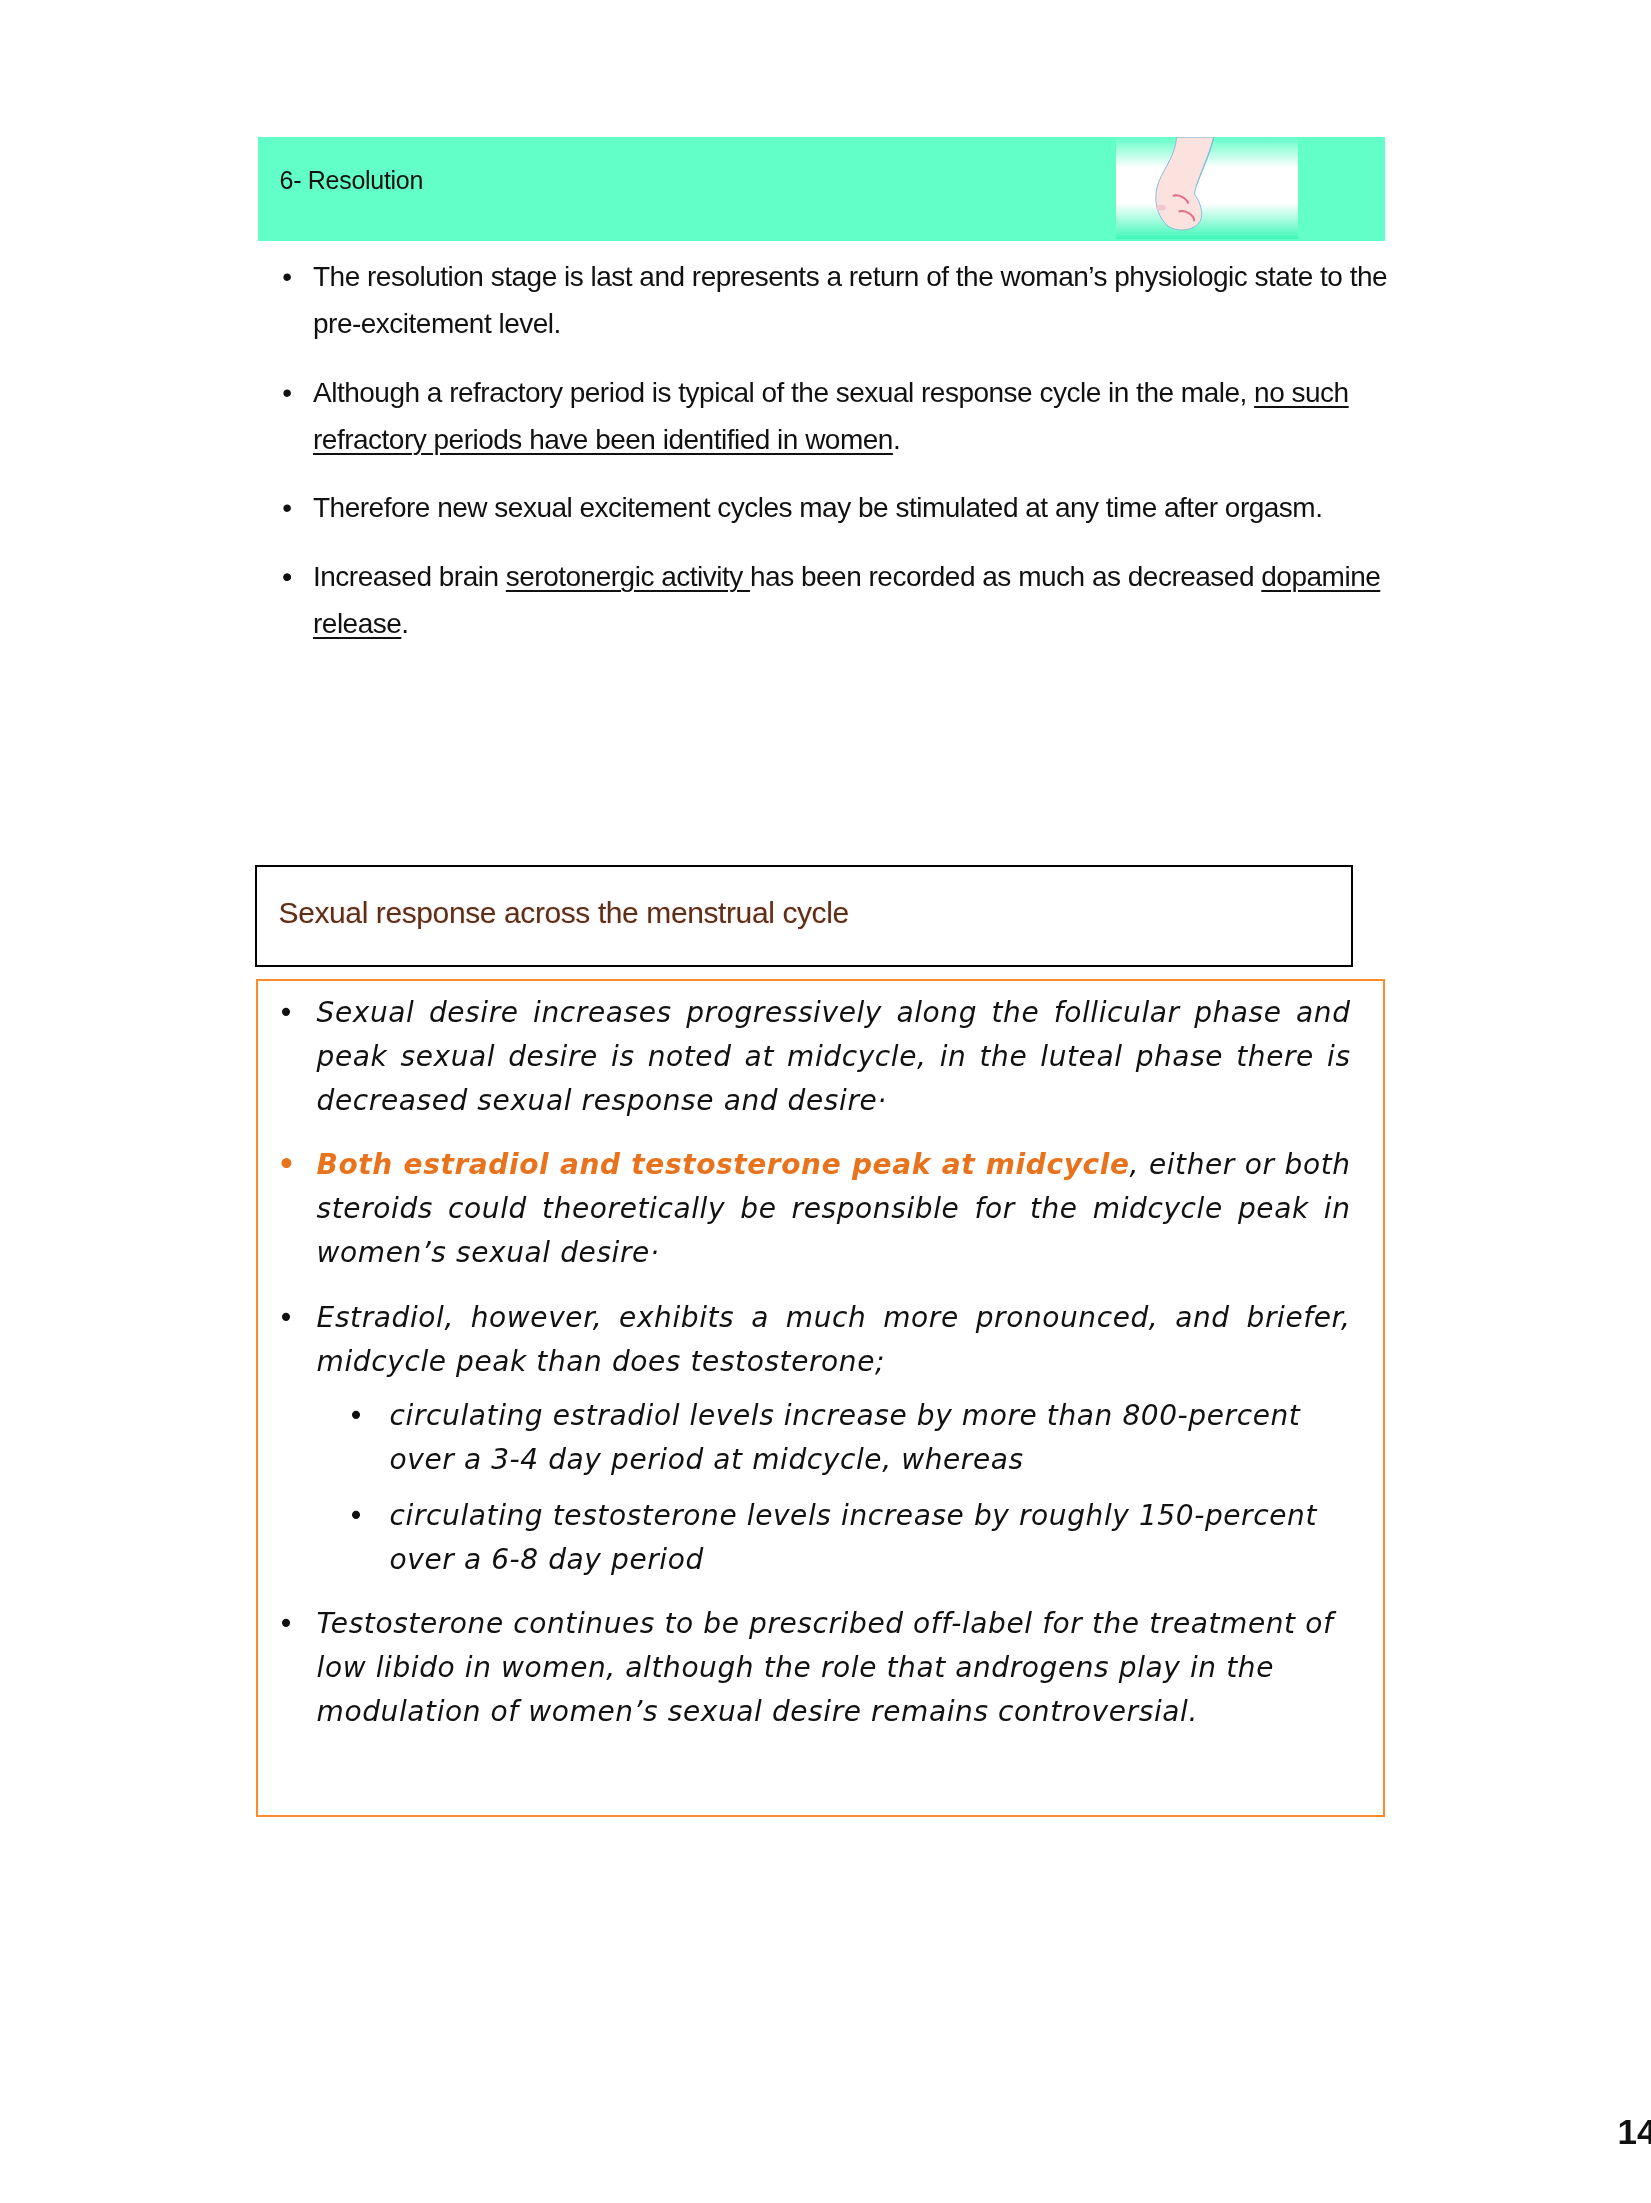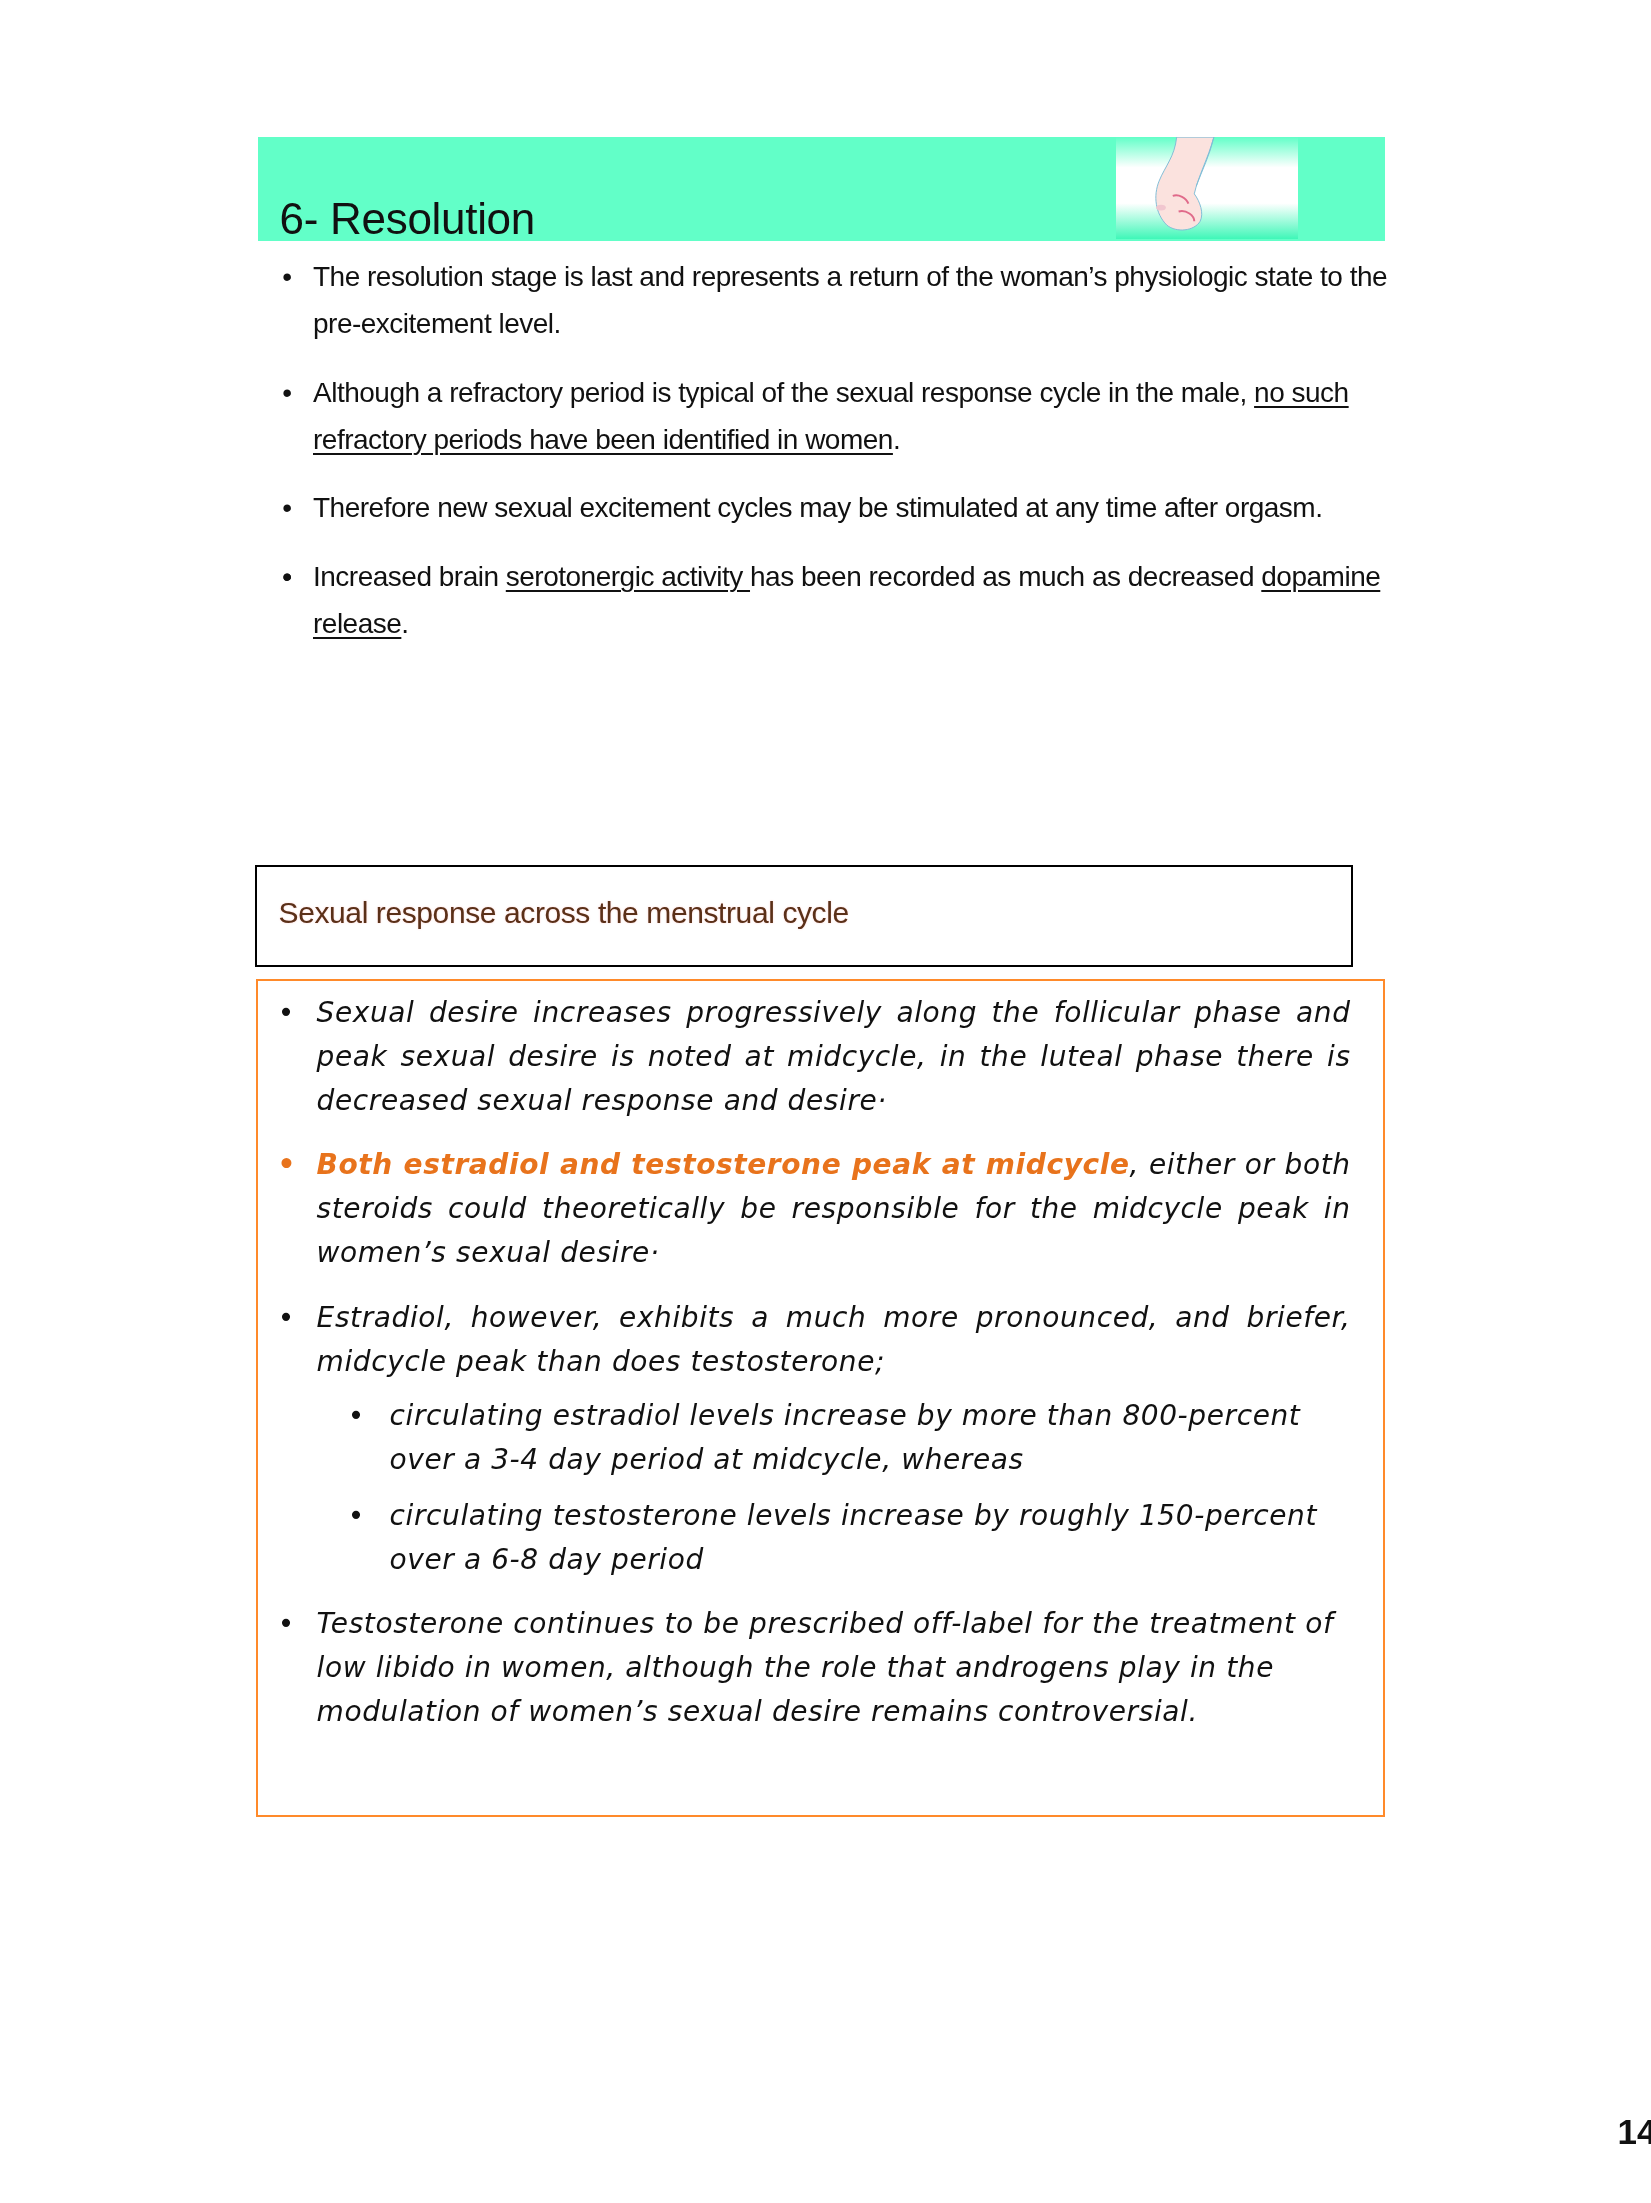--- a/index.html
+++ b/index.html
@@ -4,23 +4,22 @@
   <style>
     html, body { margin: 0; padding: 0; background: #ffffff; }
     body { width: 1652px; height: 2203px; position: relative; overflow: hidden; }
 
     .section-header {
       position: absolute; left: 258px; top: 137px; width: 1127px; height: 104px;
       background: #62ffc8;
     }
     .section-title {
       position: absolute; left: 21.6px; top: 29px;
-      font-family: "Liberation Sans", sans-serif; font-size: 44px; color: #111;
+      font-family: "Liberation Sans", sans-serif; font-size: 25px; color: #111;
       letter-spacing: -0.3px;
-      margin-top: 28px;
     }
     .header-image {
       position: absolute; left: 858px; top: 0; width: 182px; height: 102px;
       background: linear-gradient(to bottom, #62ffc8 0%, #ffffff 30%, #ffffff 65%, #3ff7b8 100%);
       overflow: hidden;
     }
 
     .bullets {
       position: absolute; left: 277px; top: 253px; width: 1117px;
       margin: 0; padding: 0; list-style: none;

